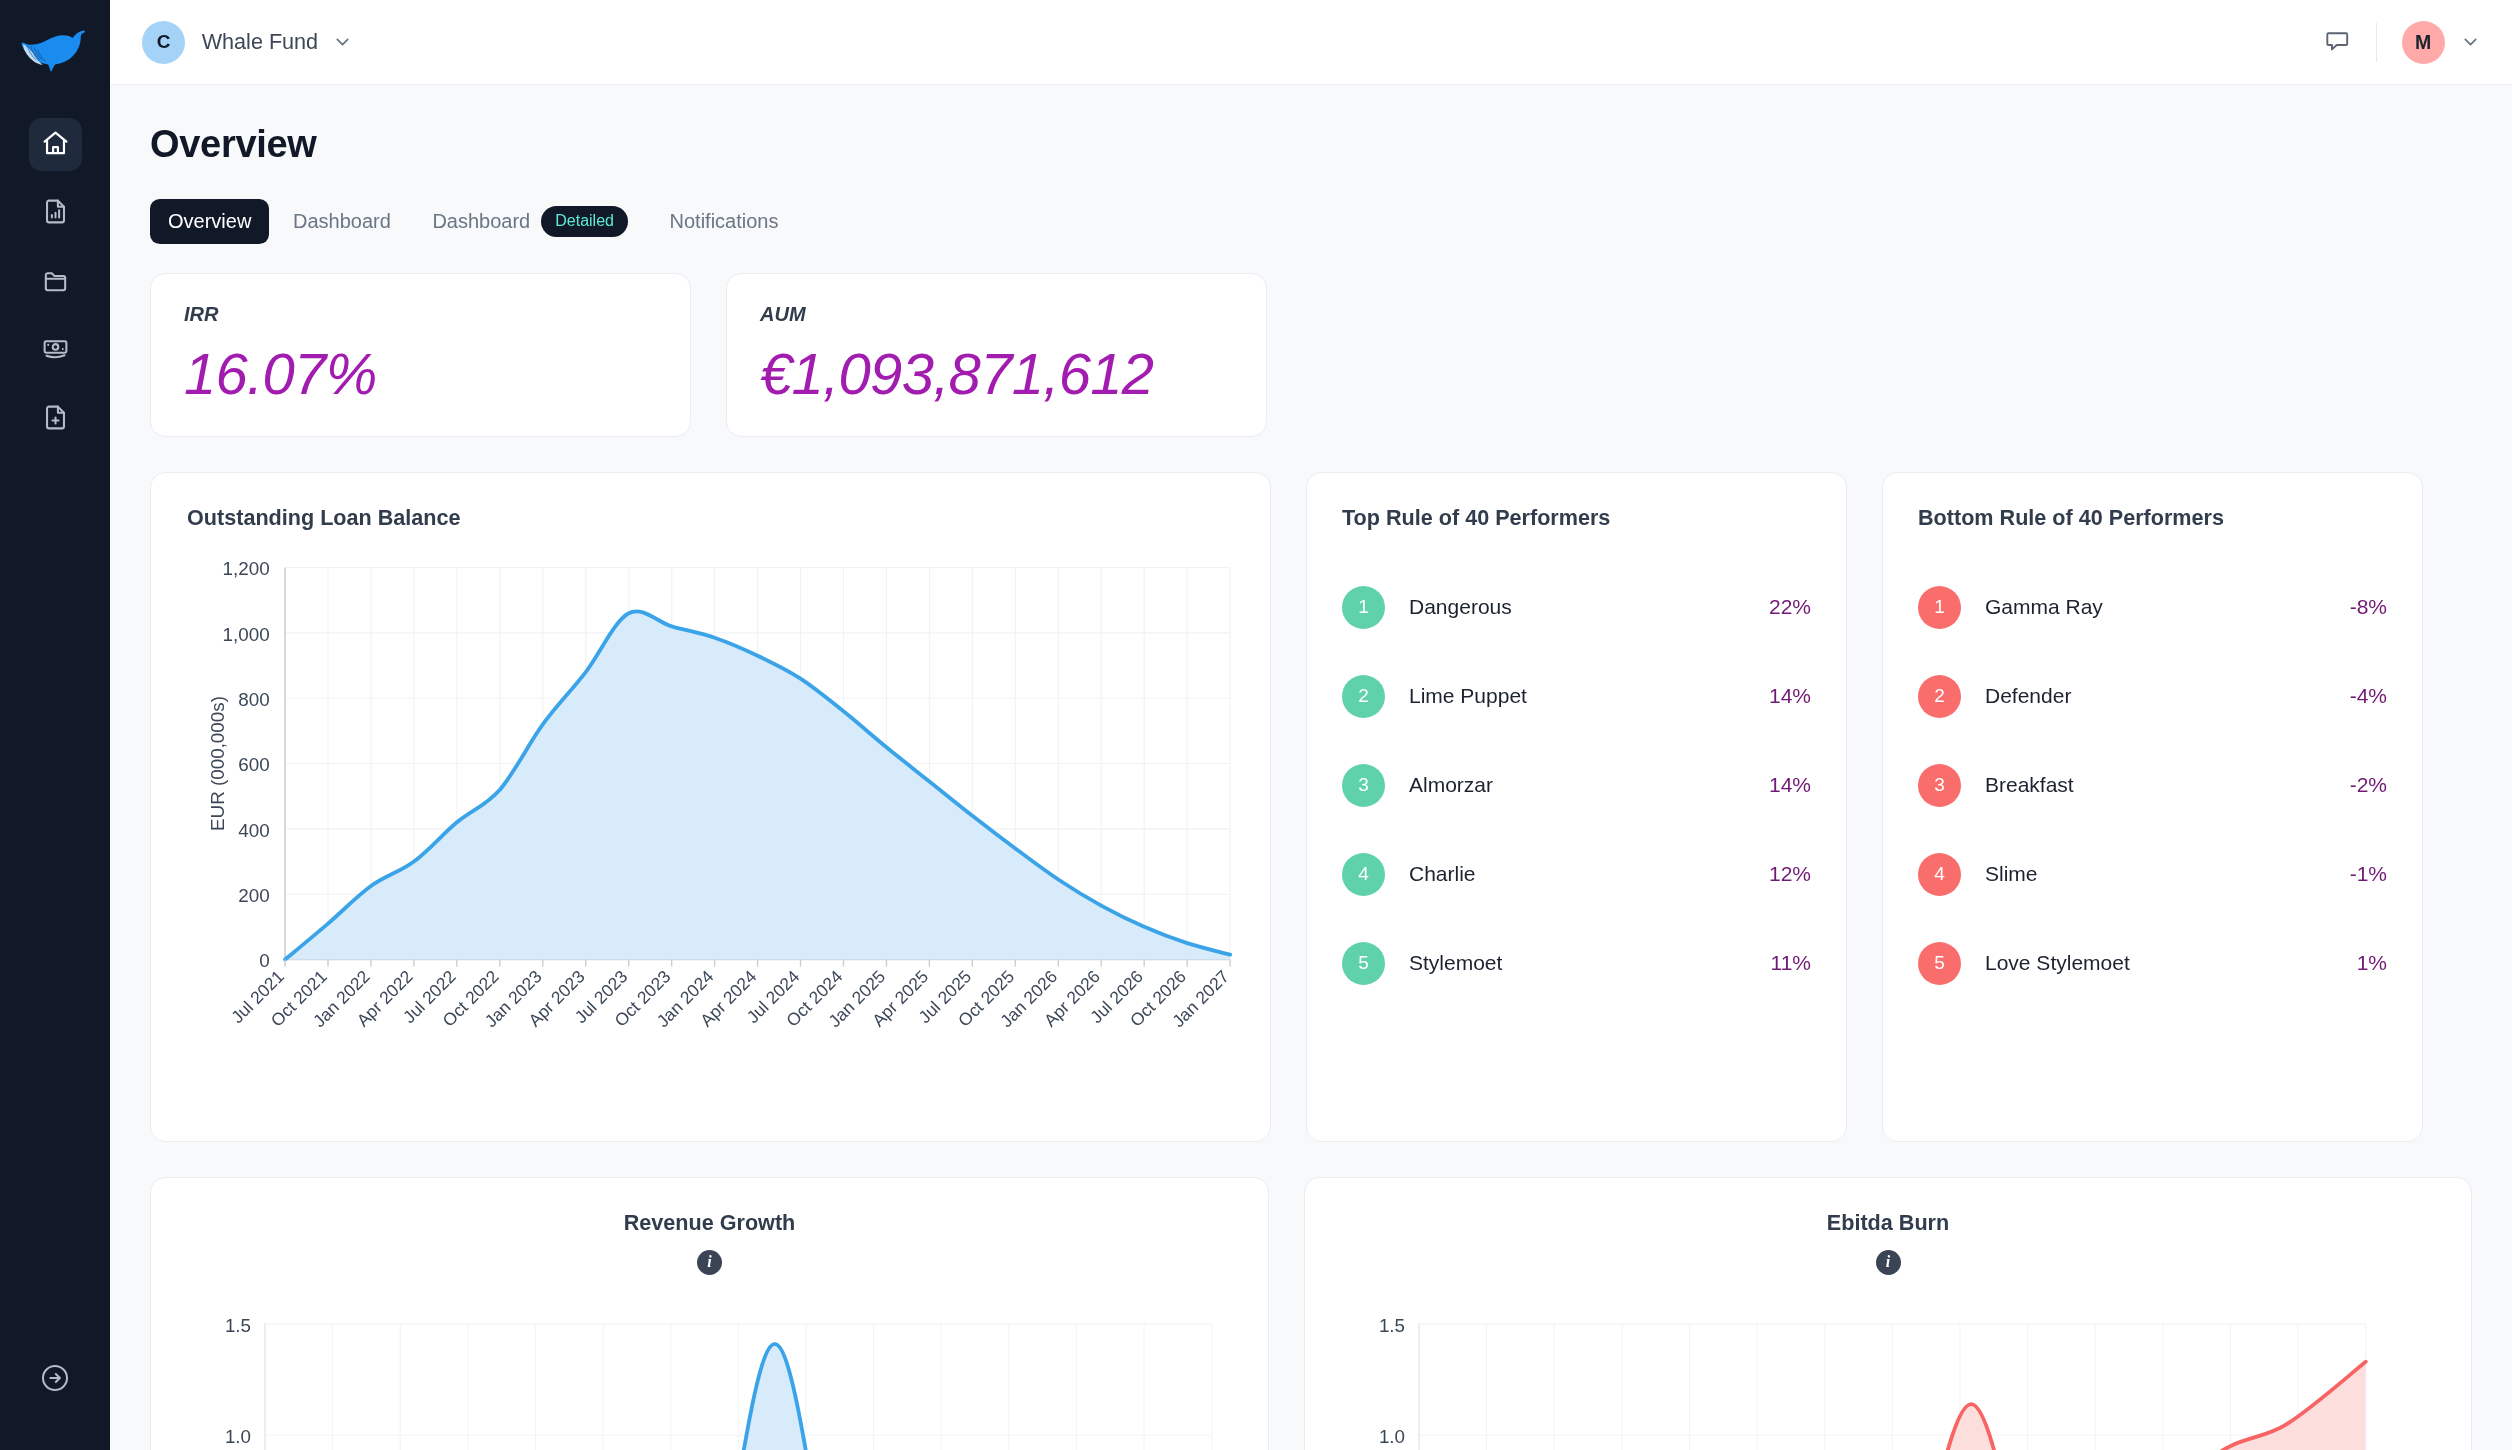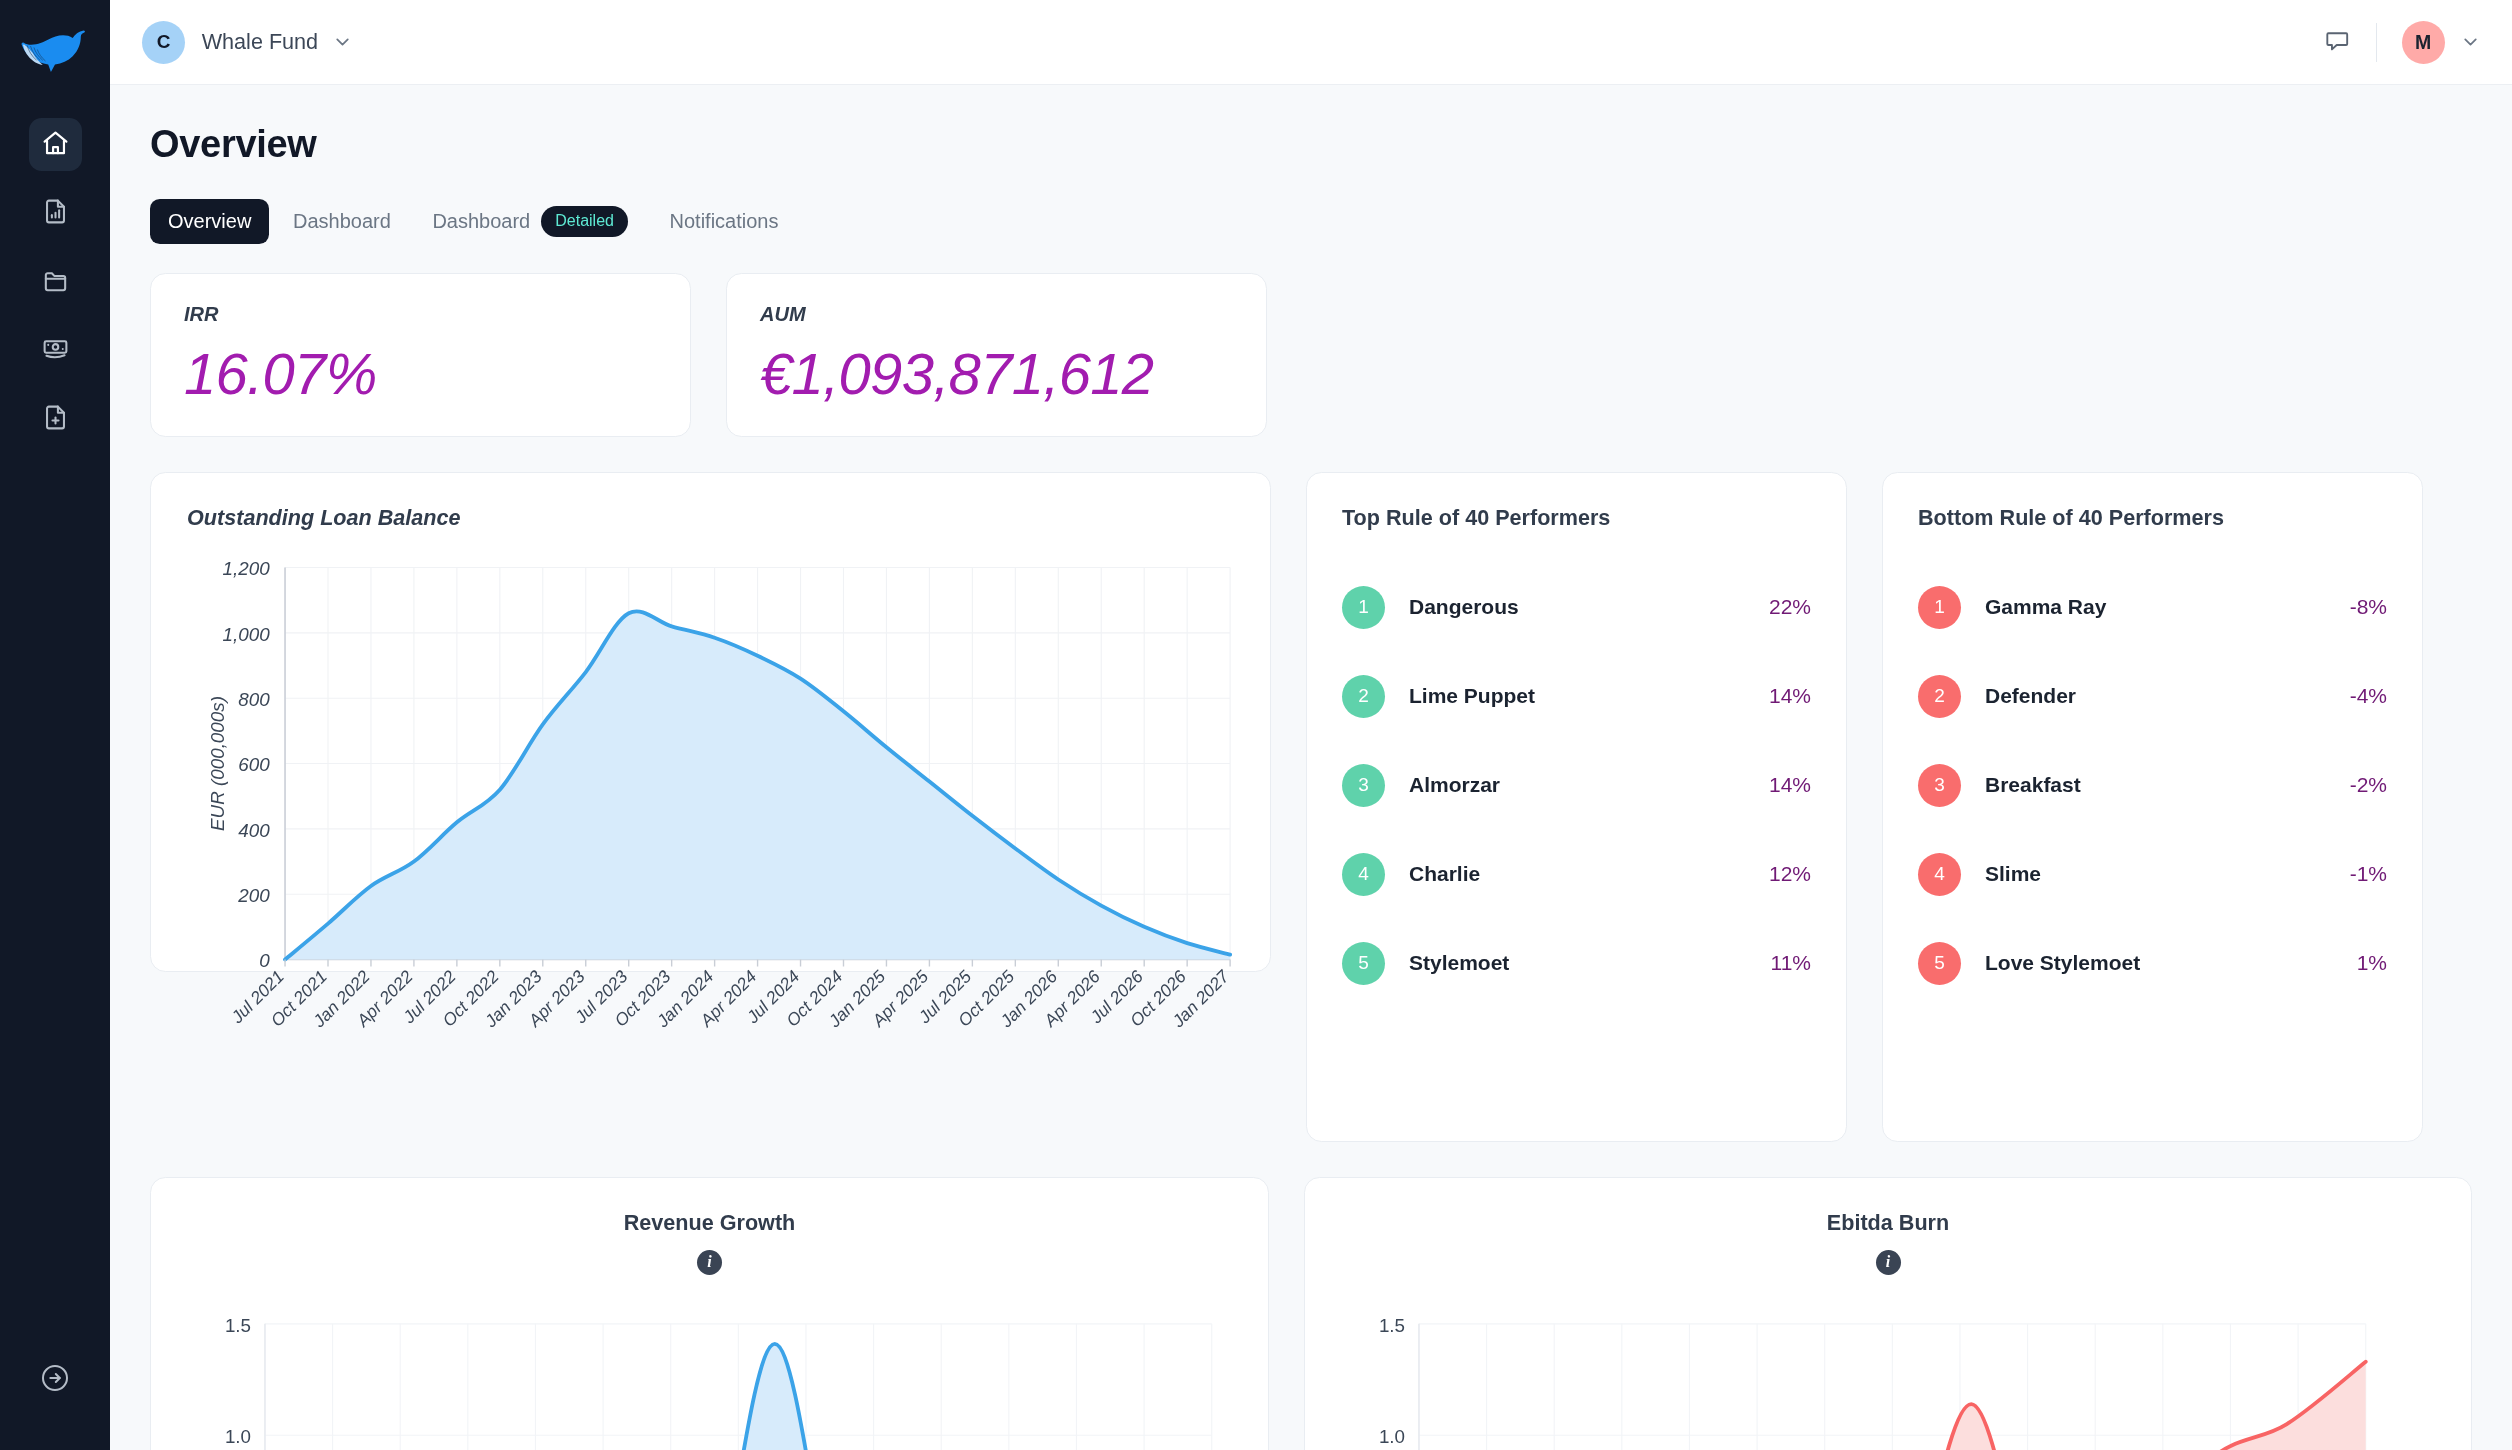--- a/index.html
+++ b/index.html
@@ -98,36 +98,36 @@
   .kpi-label { font-size: 20px; font-weight: 700; color: #313c4c; }
   .kpi-value { margin-top: 14px; font-size: 58px; font-weight: 400; color: #a21caf; letter-spacing: -0.7px; }
 
   
   .mid-row { display: flex; gap: 35px; margin-top: 35px; }
   .card {
     background: #fff; border: 0.7px solid #e9edf2; border-radius: 15.4px;
   }
   .card-title { font-size: 21.6px; font-weight: 700; color: #313c4c; }
 
-  .chart-card { flex: 0 0 1119px; height: 500px; padding: 32px 36px; font-style: italic; }
+  .chart-card { flex: 0 0 1119px; height: 670px; padding: 32px 36px; }
   .perf-card { flex: 0 0 541px; height: 670px; padding: 32px 35px; }
 
   
   .chart-area { position: relative; margin-top: 24px; width: 1047px; height: 551px; }
   .chart-svg { display: block; }
 
   
   .perf-list { margin-top: 32px; display: flex; flex-direction: column; }
   .perf-row { display: flex; align-items: center; height: 89px; }
   .rank-badge {
     width: 43px; height: 43px; border-radius: 50%;
     display: flex; align-items: center; justify-content: center;
     color: #ffffff; font-size: 19px; font-weight: 400; flex: 0 0 43px;
   }
-  .perf-name { margin-left: 24px; font-size: 21px; color: #1b2330; font-weight: 700; }
+  .perf-name { margin-left: 24px; font-size: 21px; color: #1b2330; font-weight: 400; }
   .perf-value { margin-left: auto; font-size: 21px; color: #701a75; font-weight: 400; }
 
   
   .bottom-row { display: flex; gap: 35px; margin-top: 35px; }
   .bottom-card { padding: 32px 36px; overflow: hidden; }
   .bottom-card.left { flex: 0 0 1119px; height: 321px; }
   .bottom-card.right { flex: 1; height: 321px; }
   .card-title-row { display: flex; align-items: center; gap: 14px; flex-direction: column; }
   .info-icon {
     width: 25px; height: 25px; border-radius: 50%; background: #3a4454;

